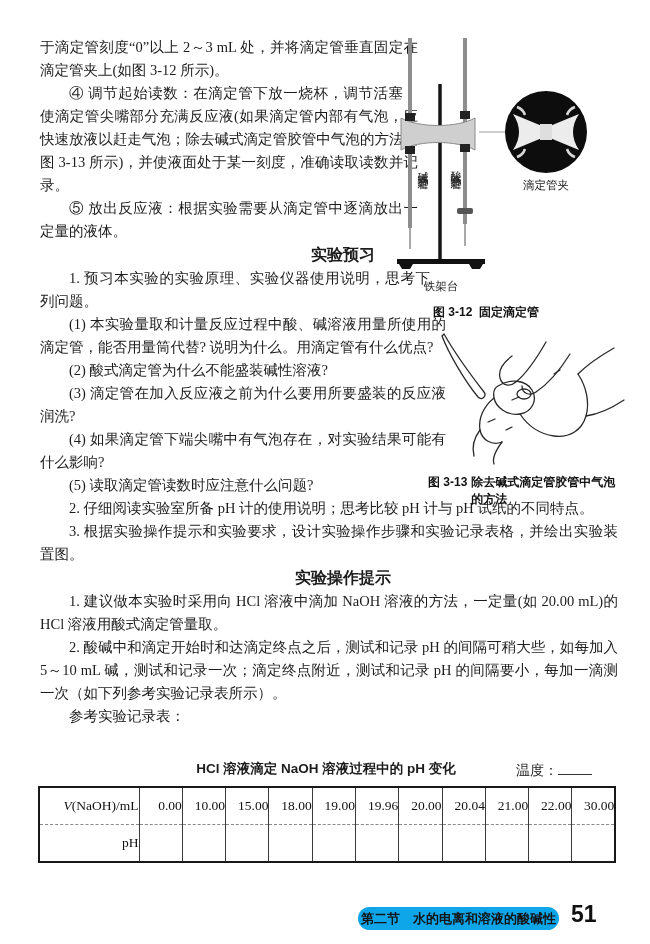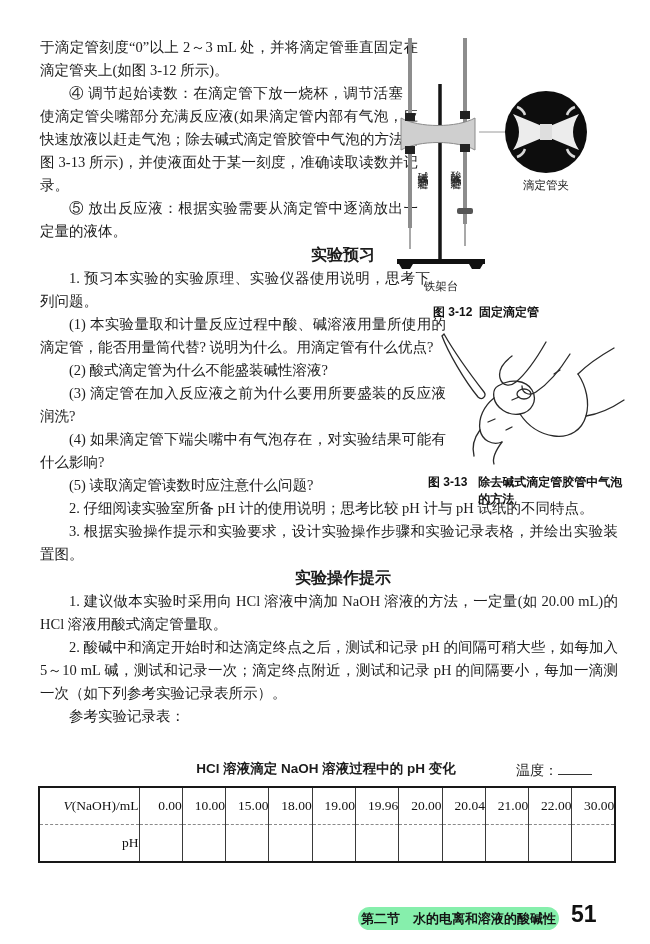--- a/index.html
+++ b/index.html
@@ -34,21 +34,21 @@
     position:absolute; font-family:"Liberation Sans","DejaVu Sans",sans-serif;
     font-size:11.5px; color:#222; text-align:center;
   }
   .figcap {
     position:absolute; font-family:"Liberation Sans","DejaVu Sans",sans-serif;
     font-size:12px; font-weight:bold; color:#111;
   }
   .fig312 .figcap { top:268px; left:8px; width:170px; text-align:center; font-weight:bold; }
   
   .fig313 { position:absolute; left:428px; top:330px; width:214px; height:200px; }
-  .fig313 .figcap { top:144px; left:0; width:214px; display:flex; gap:11px; }
+  .fig313 .figcap { top:144px; left:0; width:214px; display:flex; gap:4px; }
   .fig313 .cap-title { width:146px; line-height:17px; font-weight:bold; }
   .fig313 .cap-num { white-space:nowrap; }
   
   .tbl-titlebar {
     position:absolute; left:38px; top:760px; width:576px; height:22px;
     font-family:"Liberation Sans","DejaVu Sans",sans-serif; font-size:13.5px;
   }
   .tbl-title { position:absolute; left:0; width:100%; text-align:center; font-weight:bold; }
   .tbl-temp  { position:absolute; right:22px; top:0; font-family:"Liberation Serif",serif; font-size:14px; }
   .tbl-temp .blank { display:inline-block; width:34px; border-bottom:1.3px solid #333; height:14px; vertical-align:baseline; }
@@ -60,21 +60,21 @@
   table.rec td {
     border-left:1.2px solid #3a3a3a; text-align:right; height:36px; padding:0;
   }
   table.rec td:first-child { border-left:none; }
   table.rec tr.r1 td { border-bottom:1px dashed #8a8a8a; }
   table.rec { border:2px solid #181818; }
   .cell-v i { font-style:italic; }
   
   .footer-pill {
     position:absolute; left:358px; top:907px; width:201px; height:23px;
-    background:#86efac; border-radius:12px;
+    background:#0ea5e9; border-radius:12px;
     display:flex; align-items:center; justify-content:center;
     font-family:"Liberation Sans","DejaVu Sans",sans-serif;
     font-size:13px; font-weight:bold; color:#141414;
   }
   .page-num {
     position:absolute; left:571px; top:901px;
     font-family:"Liberation Sans","DejaVu Sans",sans-serif;
     font-size:23px; font-weight:bold; color:#111;
   }
 </style>

